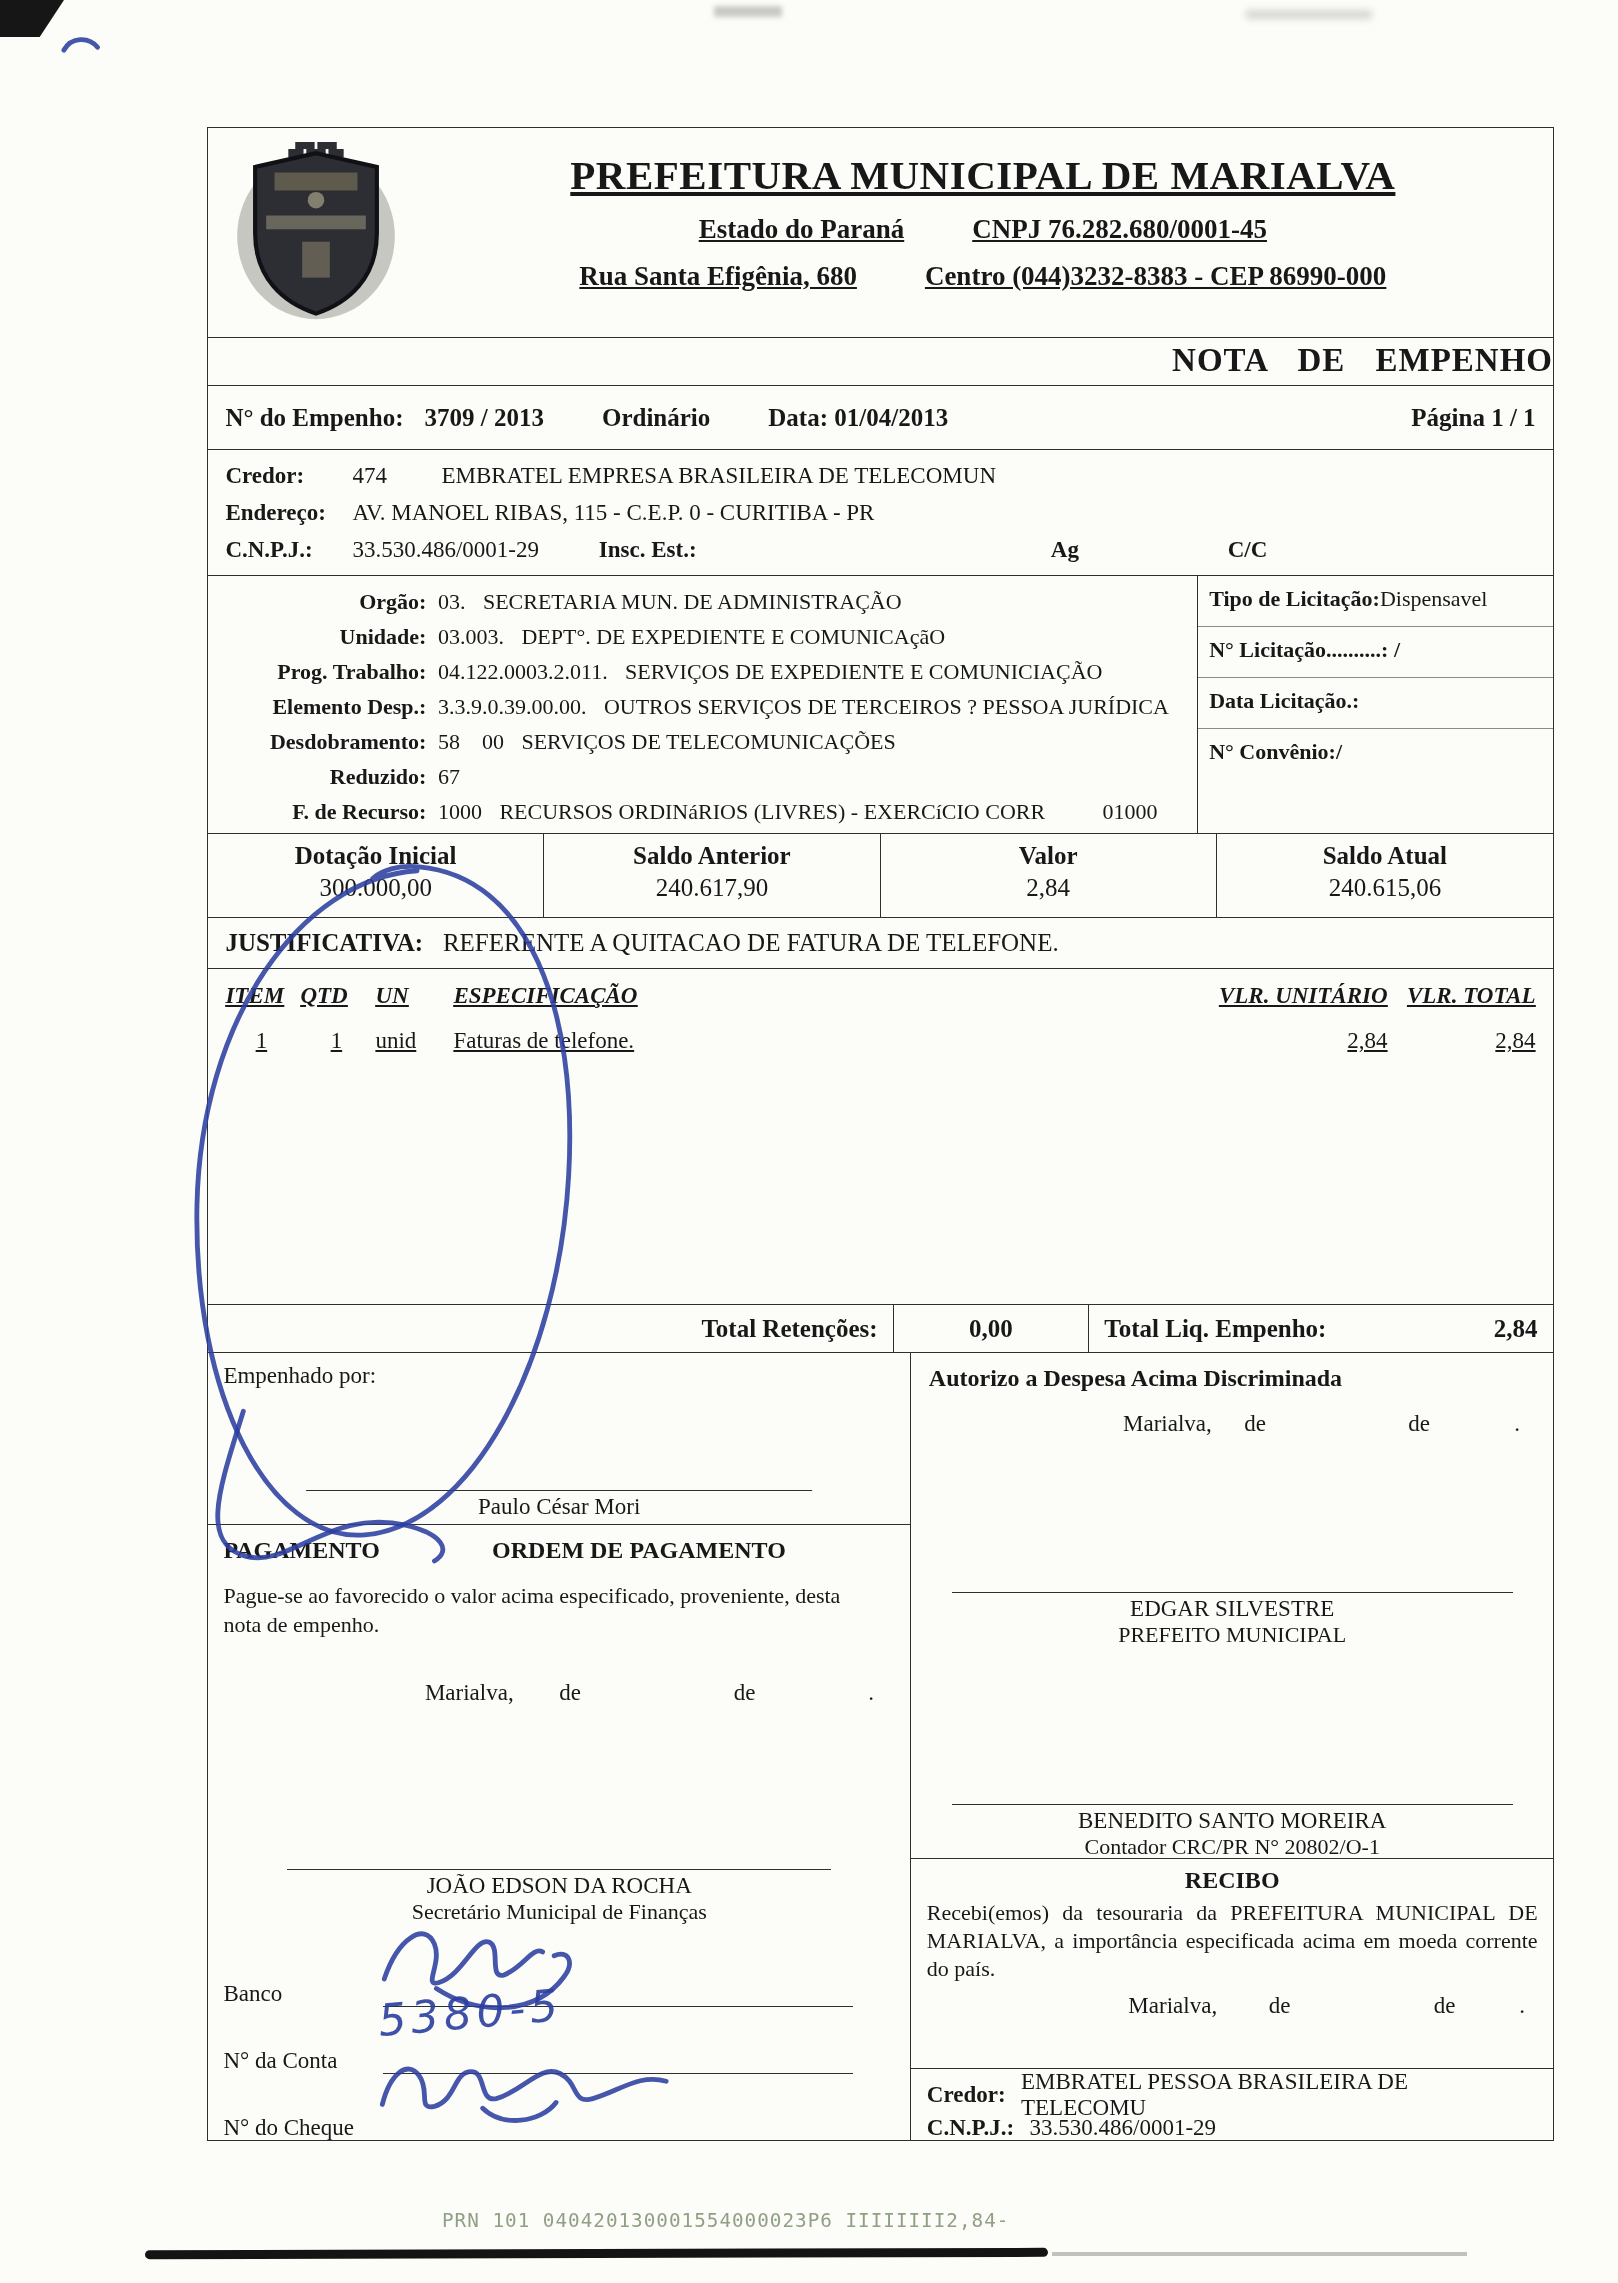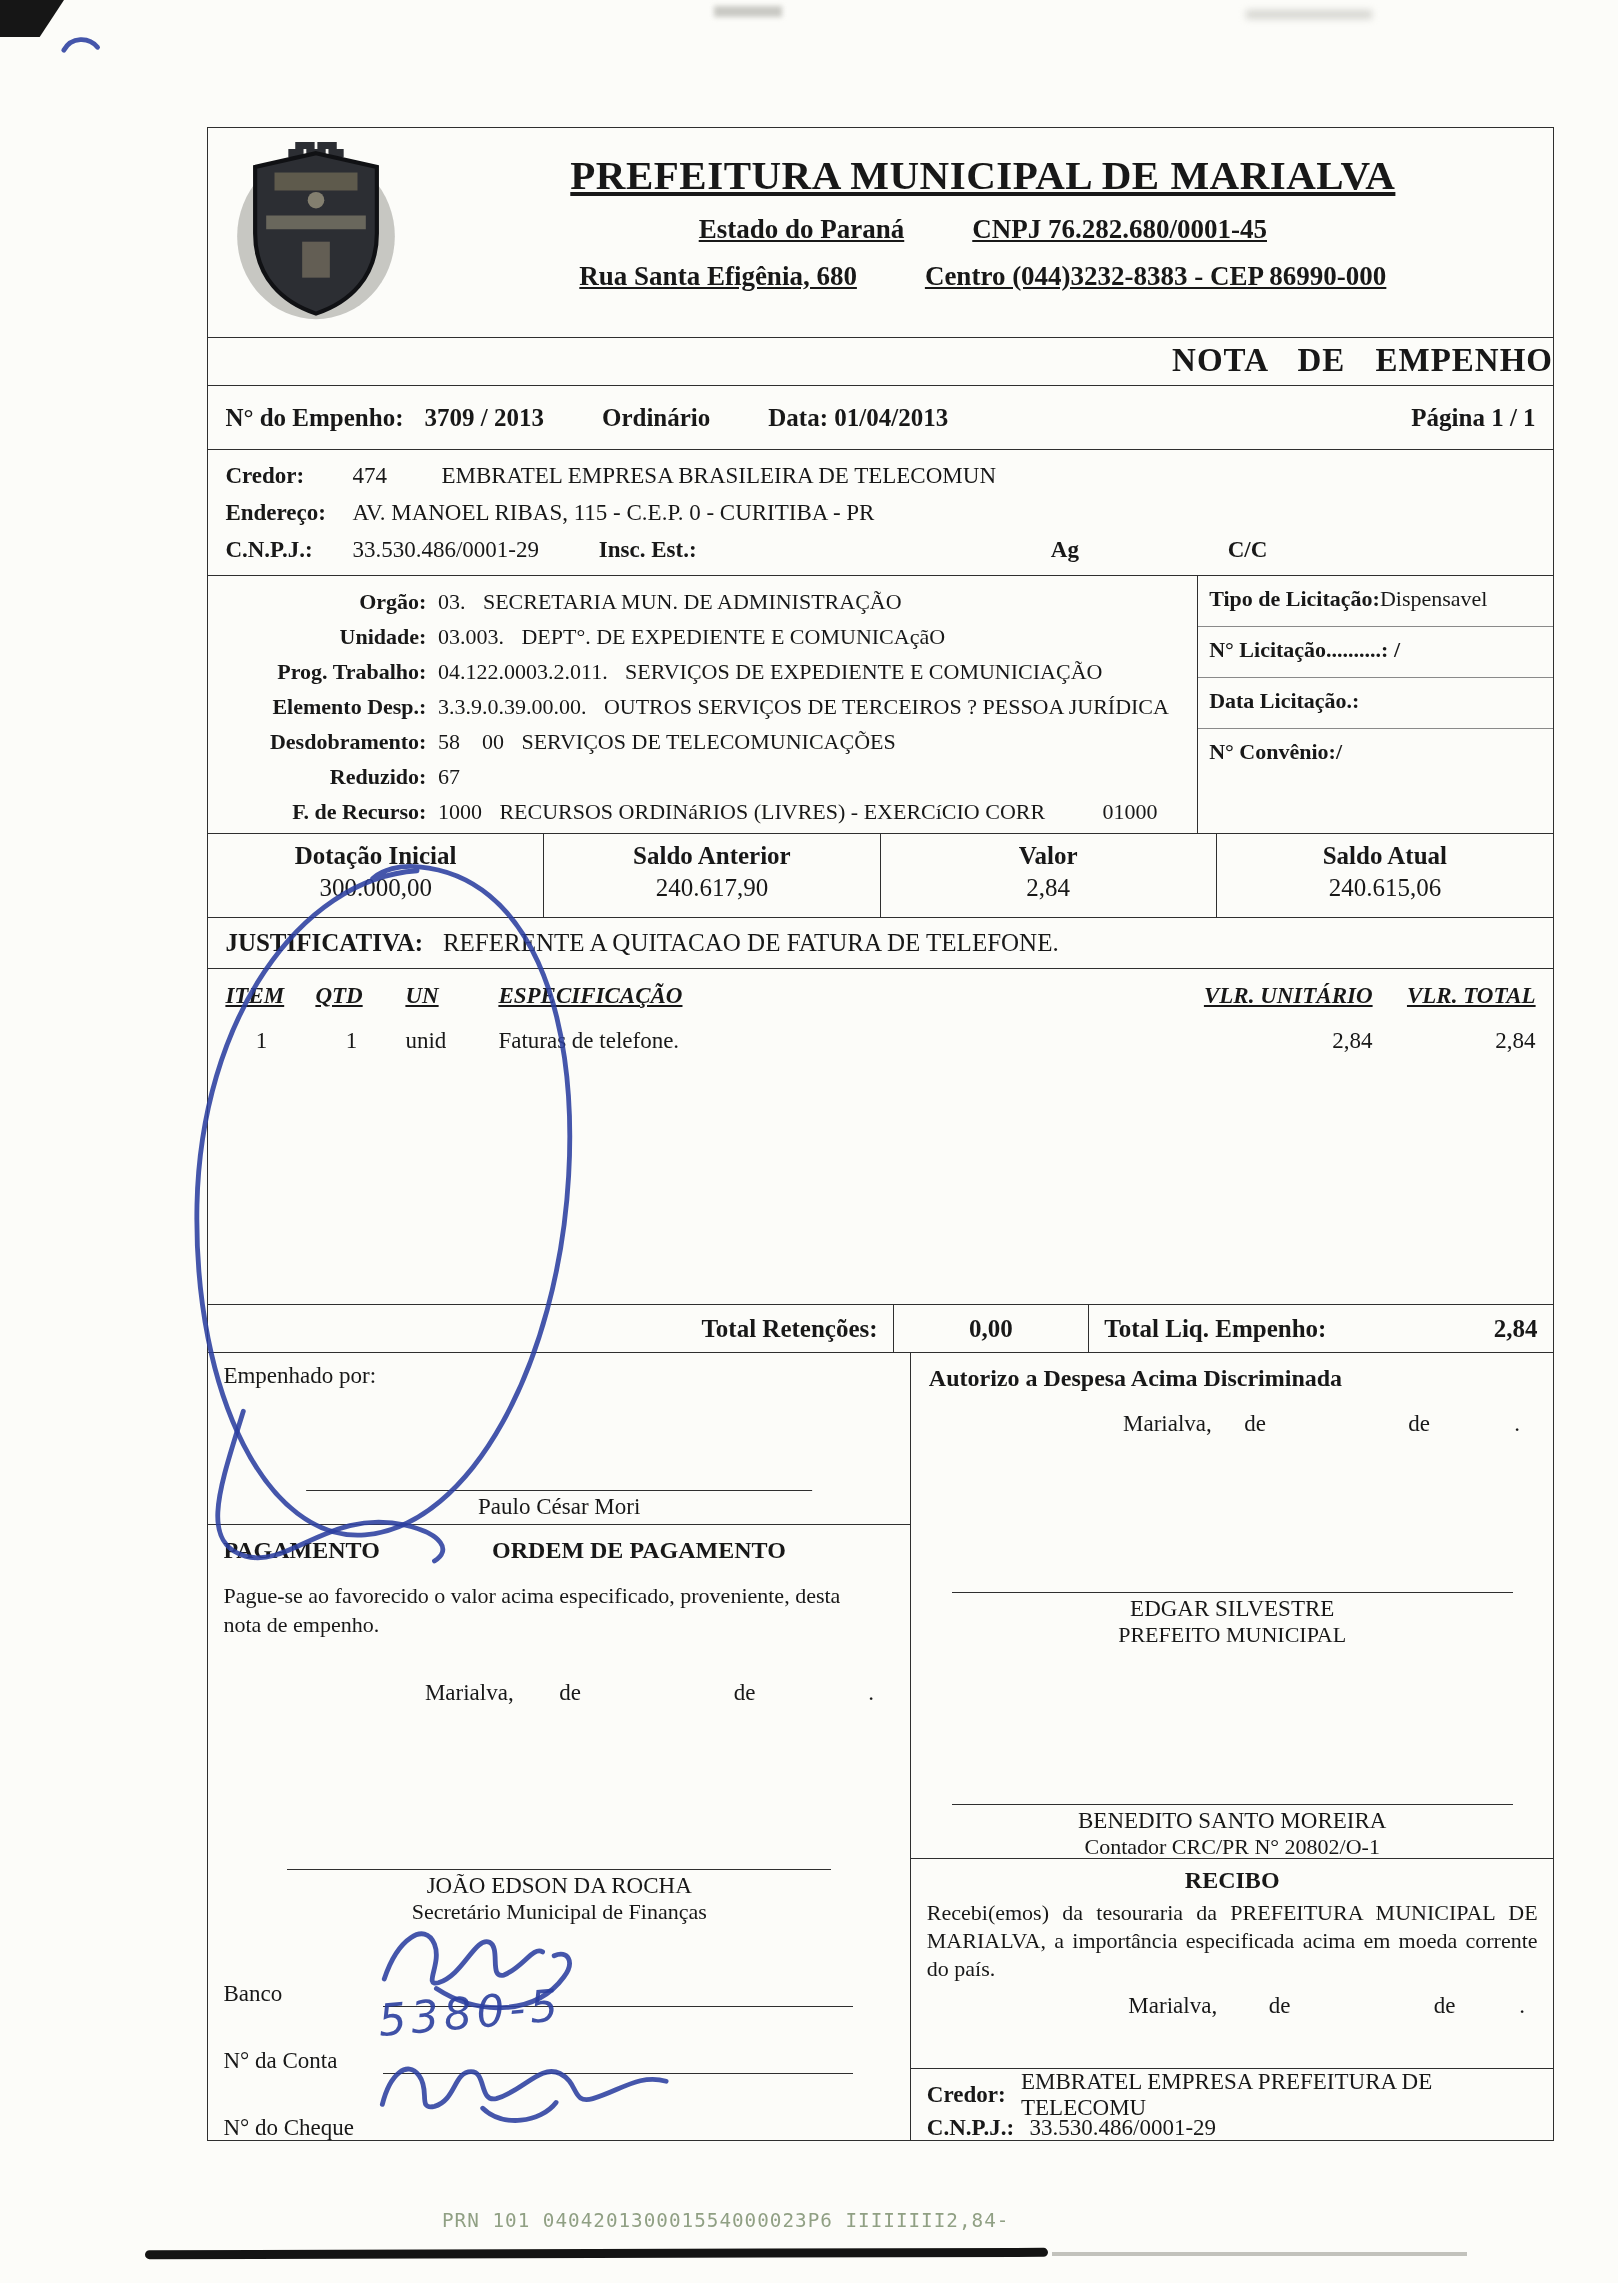--- a/index.html
+++ b/index.html
@@ -72,21 +72,21 @@
   .tot-cell:last-child { border-right:none; }
   .tot-head { font-weight:bold; font-size:25px; }
   .tot-val { font-size:25px; margin-top:3.9px; }
 
   
   .sec-just { height:51px; font-size:25px; padding:10.6px 17.4px 0; }
   .just-label { font-weight:bold; margin-right:13.5px; }
 
   
   .sec-items { height:336px; padding:13.5px 17.4px 0; }
-  .items-grid { display:grid; grid-template-columns:72px 72px 75px 1fr 179px 145px; column-gap:18px; }
+  .items-grid { display:grid; grid-template-columns:72px 72px 75px 1fr 179px 145px; column-gap:3px;text-decoration:underline; }
   .items-header { font-size:23px; font-weight:bold; font-style:italic; }
   .items-header span { text-decoration:underline; }
   .items-row { margin-top:19.3px; font-size:23px; }
   .c-center { text-align:center; }
   .c-right { text-align:right; }
 
   
   .sec-ret { height:48px; display:flex; align-items:center; font-size:25px; }
   .ret-c1 { width:51%; height:100%; border-right:1.9px solid #2f2f2f; display:flex; align-items:center;
             justify-content:flex-end; padding-right:15.4px; font-weight:bold; }
@@ -388,21 +388,21 @@
             <span style="left:33%">Marialva,</span>
             <span style="left:56%">de</span>
             <span style="left:83%">de</span>
             <span style="left:97%">.</span>
           </div>
         </div>
 
         <div class="credor-box">
           <div class="cf-row">
             <span class="cf-label">Credor:</span>
-            <span>EMBRATEL EMPRESA PREFEITURA DE TELECOMU</span>
+            <span>EMBRATEL PESSOA BRASILEIRA DE TELECOMU</span>
           </div>
           <div class="cf-row">
             <span class="cf-label">C.N.P.J.:</span>
             <span>33.530.486/0001-29</span>
           </div>
         </div>
       </div>
 
     </div>
   </div>

